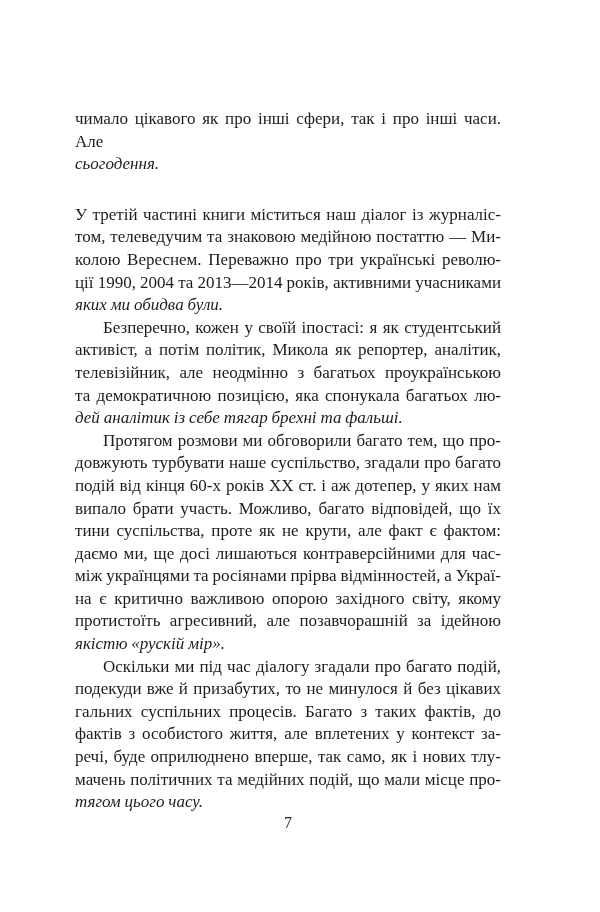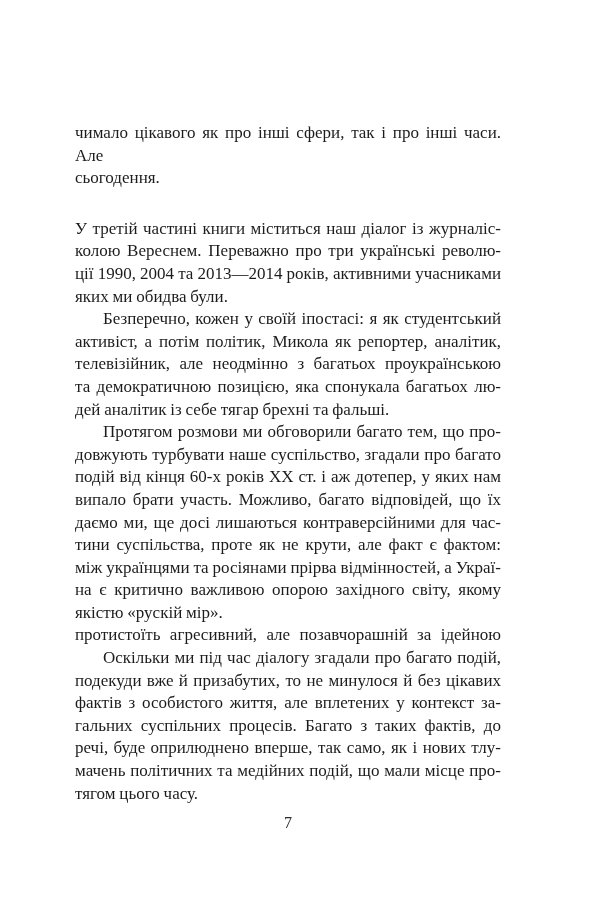--- a/index.html
+++ b/index.html
@@ -14,21 +14,21 @@
     overflow: hidden;
   }
   .book-page {
     position: absolute;
     inset: 0;
     background: #ffffff;
   }
   .page-text {
     position: absolute;
     left: 75px;
-    top: 122px;
+    top: 108px;
     width: 426px;
     font-family: "Liberation Serif", serif;
     font-size: 17px;
     line-height: 22.6px;
     color: #1c1c1c;
     word-spacing: -0.4px;
   }
   .para {
     margin: 0;
     padding: 0;
@@ -38,20 +38,21 @@
   }
   .para.indented .line:first-child {
     text-indent: 28px;
   }
   .line {
     text-align: justify;
     text-align-last: justify;
   }
   .line.last {
     text-align-last: left;
+    font-style: italic;
   }
   .page-number {
     position: absolute;
     left: 75px;
     top: 812px;
     width: 426px;
     text-align: center;
     font-family: "Liberation Serif", serif;
     font-size: 16px;
     line-height: 22px;
@@ -62,47 +63,48 @@
 <body>
 
 <div class="book-page">
   <div class="page-text">
       <div class="para">
         <div class="line">чимало цікавого як про інші сфери, так і про інші часи. Але</div>
         <div class="line last">сьогодення.</div>
       </div>
       <div class="para gap-before">
         <div class="line">У третій частині книги міститься наш діалог із журналіс-</div>
+        <div class="line">том, телеведучим та знаковою медійною постаттю — Ми-</div>
         <div class="line">колою Вереснем. Переважно про три українські револю-</div>
         <div class="line">ції 1990, 2004 та 2013—2014 років, активними учасниками</div>
         <div class="line last">яких ми обидва були.</div>
       </div>
       <div class="para indented">
         <div class="line">Безперечно, кожен у своїй іпостасі: я як студентський</div>
         <div class="line">активіст, а потім політик, Микола як репортер, аналітик,</div>
         <div class="line">телевізійник, але неодмінно з багатьох проукраїнською</div>
         <div class="line">та демократичною позицією, яка спонукала багатьох лю-</div>
         <div class="line last">дей аналітик із себе тягар брехні та фальші.</div>
       </div>
       <div class="para indented">
         <div class="line">Протягом розмови ми обговорили багато тем, що про-</div>
         <div class="line">довжують турбувати наше суспільство, згадали про багато</div>
         <div class="line">подій від кінця 60-х років ХХ ст. і аж дотепер, у яких нам</div>
         <div class="line">випало брати участь. Можливо, багато відповідей, що їх</div>
+        <div class="line">тини суспільства, проте як не крути, але факт є фактом:</div>
         <div class="line">даємо ми, ще досі лишаються контраверсійними для час-</div>
-        <div class="line">тини суспільства, проте як не крути, але факт є фактом:</div>
         <div class="line">між українцями та росіянами прірва відмінностей, а Украї-</div>
         <div class="line">на є критично важливою опорою західного світу, якому</div>
+        <div class="line">протистоїть агресивний, але позавчорашній за ідейною</div>
         <div class="line last">якістю «рускій мір».</div>
-        <div class="line">протистоїть агресивний, але позавчорашній за ідейною</div>
       </div>
       <div class="para indented">
         <div class="line">Оскільки ми під час діалогу згадали про багато подій,</div>
         <div class="line">подекуди вже й призабутих, то не минулося й без цікавих</div>
+        <div class="line">гальних суспільних процесів. Багато з таких фактів, до</div>
         <div class="line">фактів з особистого життя, але вплетених у контекст за-</div>
-        <div class="line">гальних суспільних процесів. Багато з таких фактів, до</div>
         <div class="line">речі, буде оприлюднено вперше, так само, як і нових тлу-</div>
         <div class="line">мачень політичних та медійних подій, що мали місце про-</div>
         <div class="line last">тягом цього часу.</div>
       </div>
     </div>
   <div class="page-number">7</div>
 </div>
 
 </body></html>

